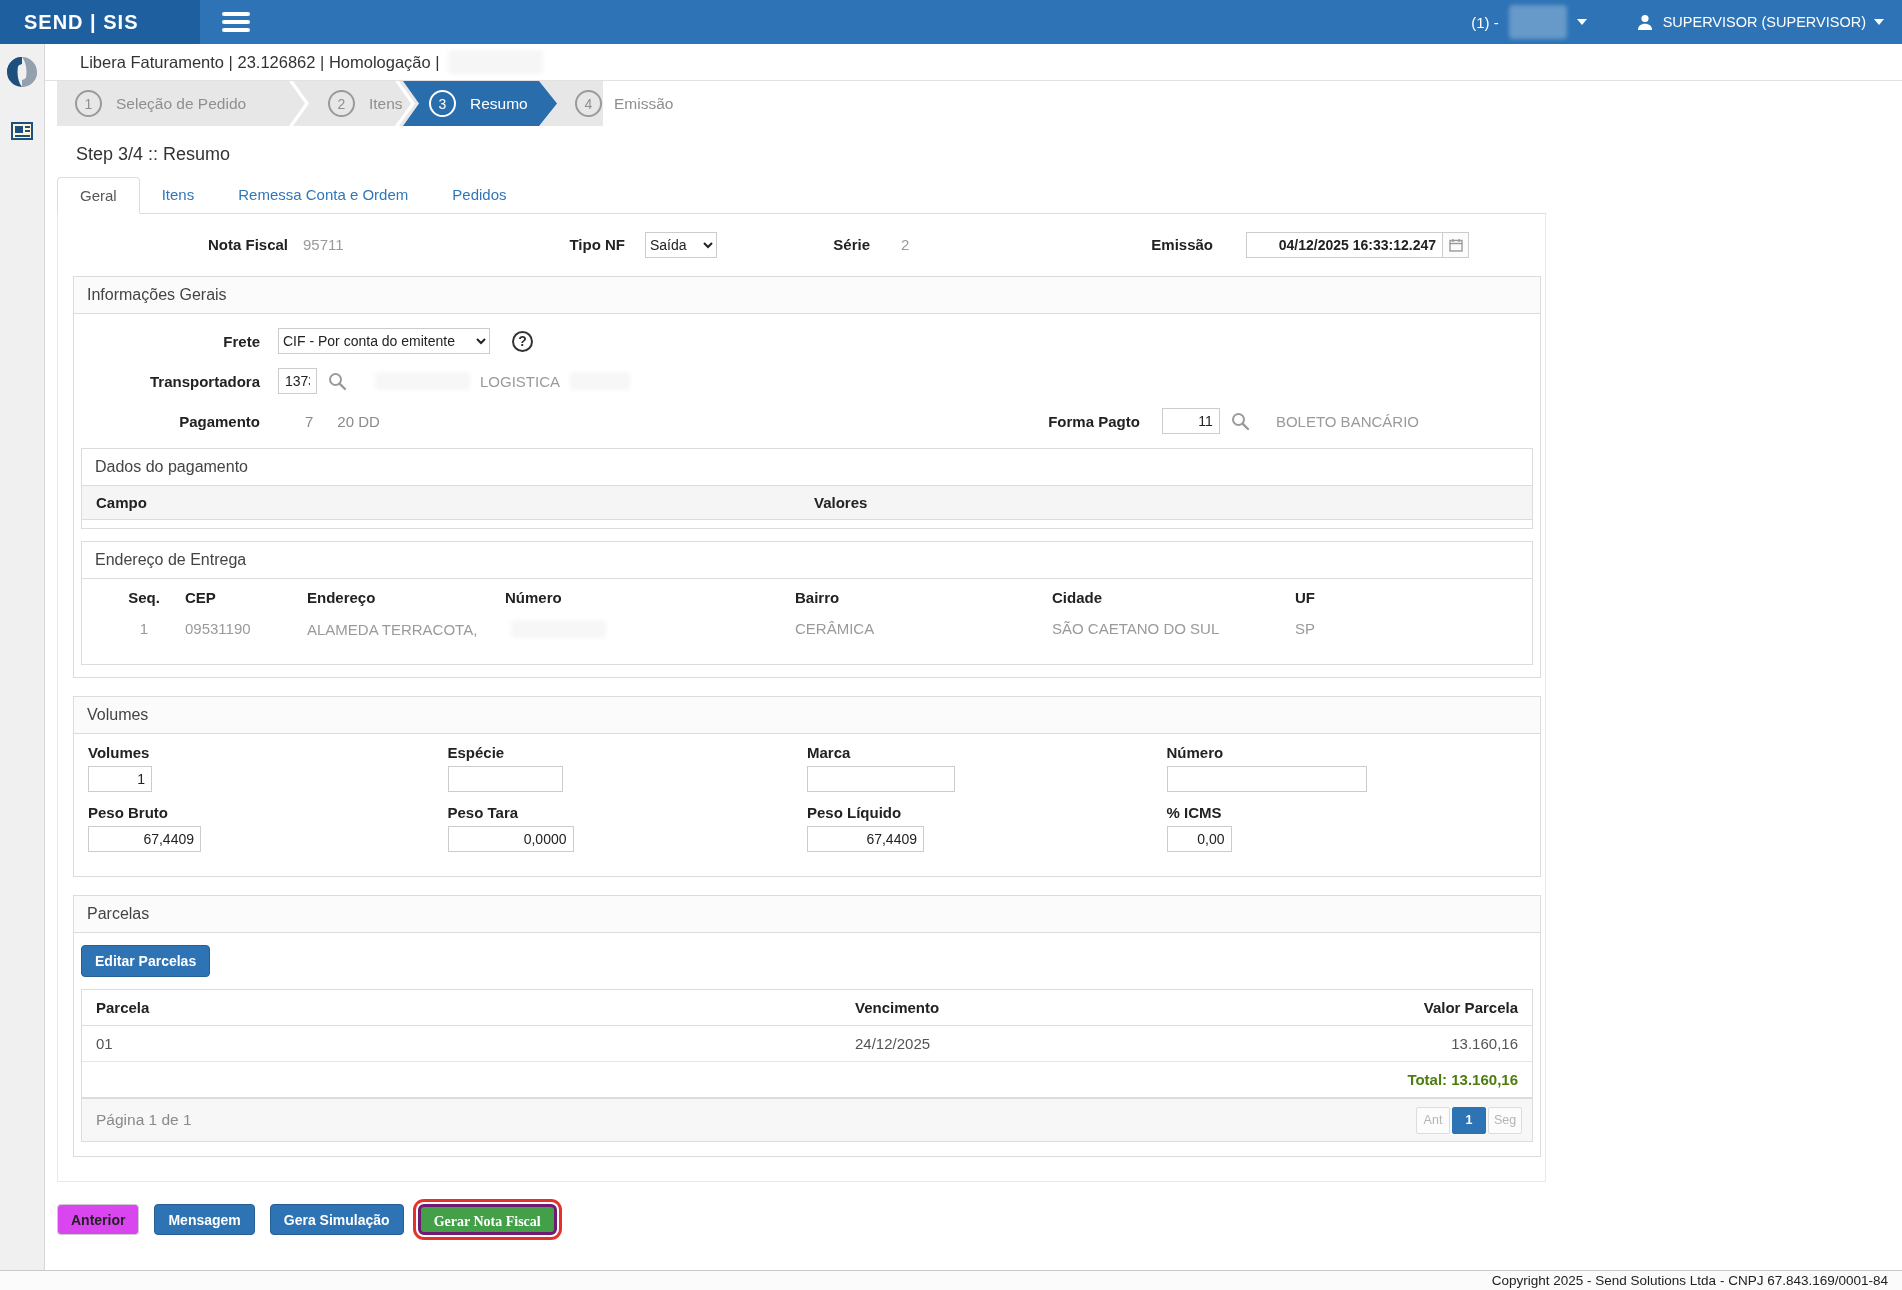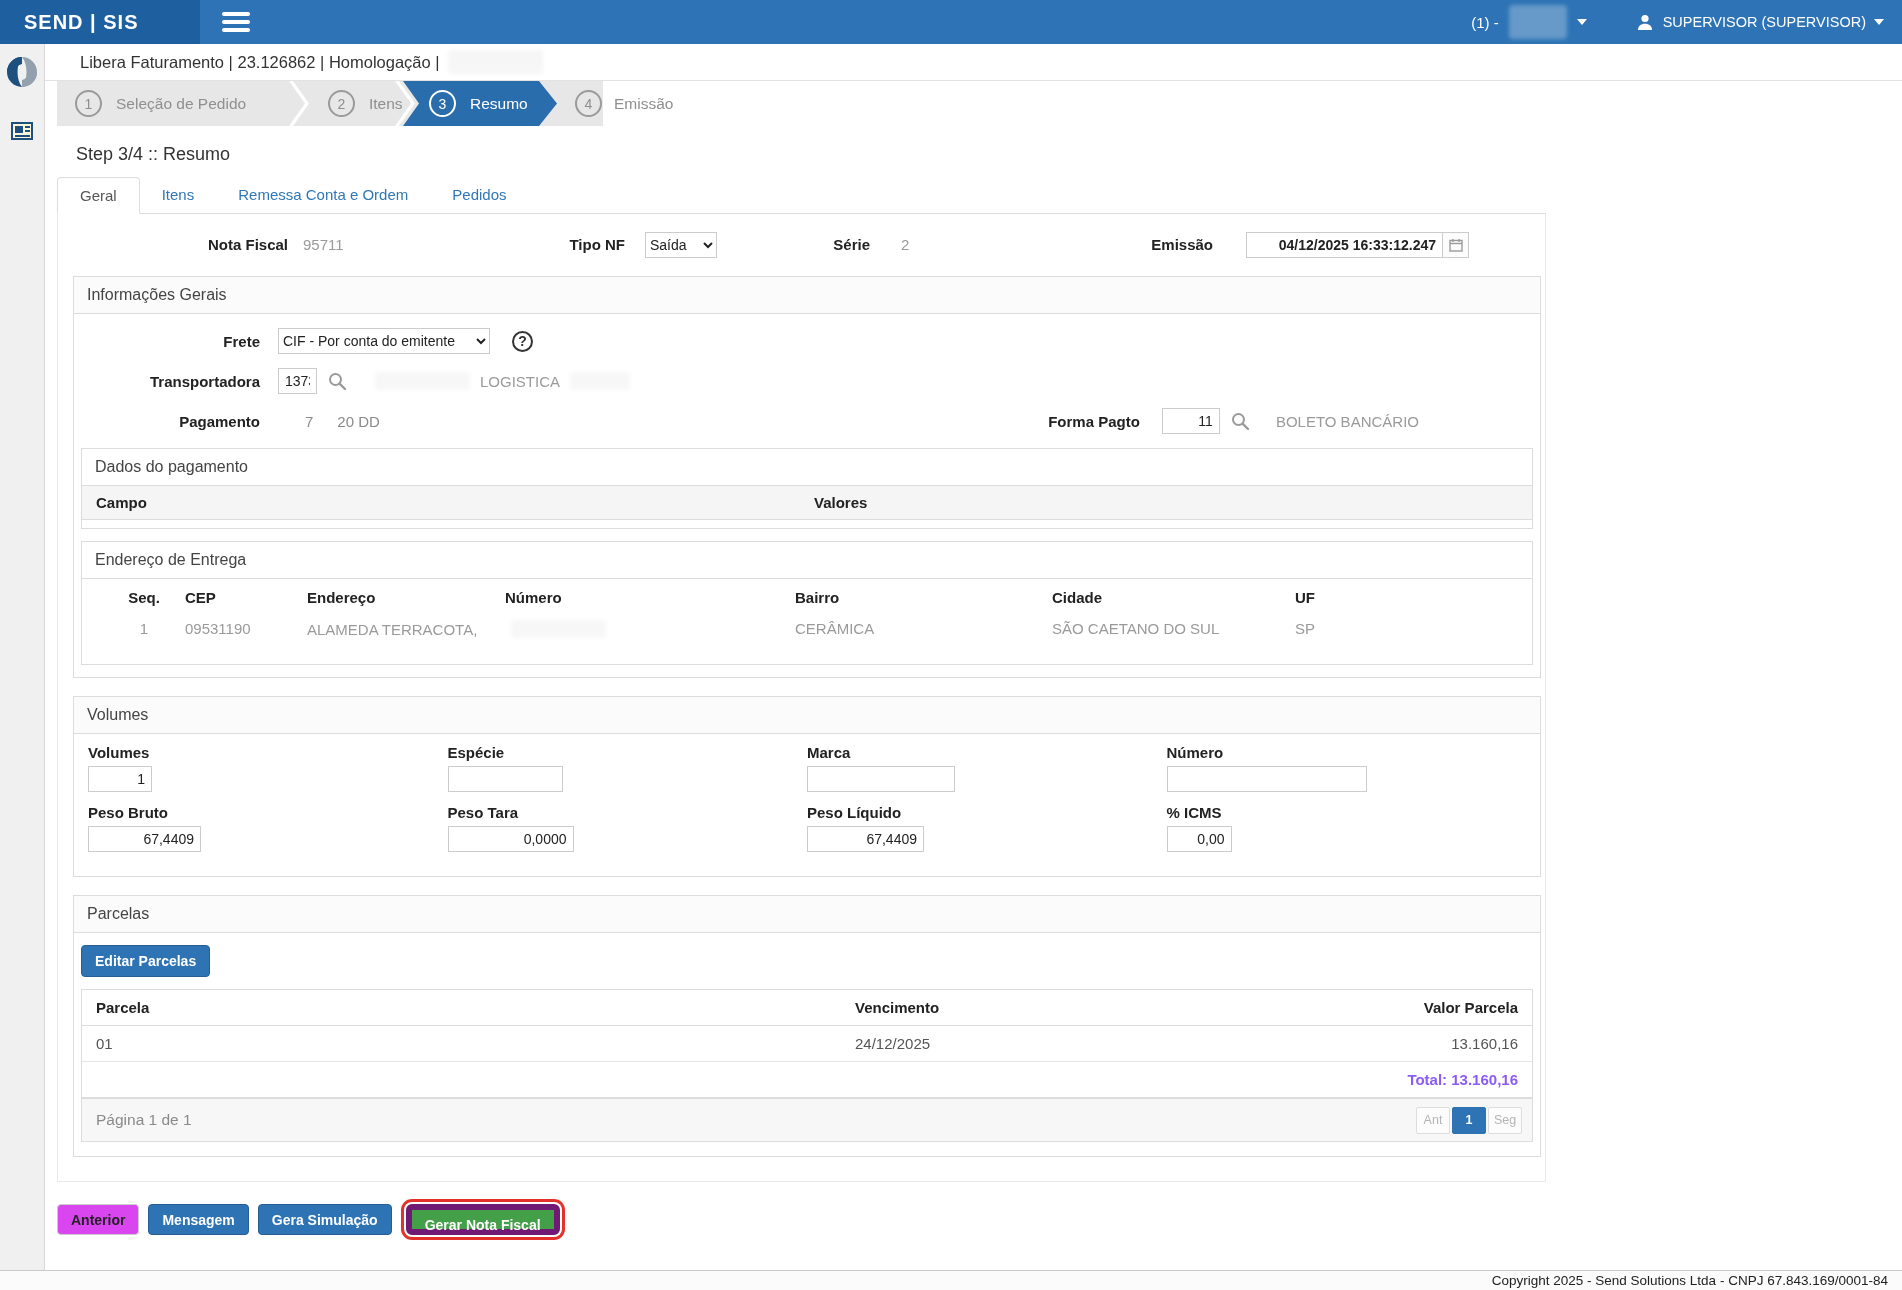--- a/index.html
+++ b/index.html
@@ -78,32 +78,32 @@
   .end-grid .vl { color:#9a9a9a; }
   .endereco-cell { display:flex; gap:6px; align-items:center; }
   .redact-cell { width:95px; height:18px; border-radius:3px; background:rgba(0,0,0,.03); filter:blur(2px); }
 
   .vol-grid { display:grid; grid-template-columns:repeat(4,1fr); padding:10px 14px 16px 14px; row-gap:4px; }
   .vol-field { display:flex; flex-direction:column; gap:5px; margin-bottom:8px; }
   .vol-field label { font-weight:bold; color:#222; }
 
   
   .btn { border:none; border-radius:4px; font-family:"Liberation Sans",sans-serif; font-weight:bold; font-size:14px; cursor:pointer; padding:7px 13px; }
-  .btn-blue { background:#2e73b4; color:#fff; border:1px solid #275f95; }
+  .btn-blue { background:#2e73b4; color:#fff; border:1px solid #275f95;margin-left:6px; }
   .btn-white { background:#d946ef; color:#222; border:1px solid #ccc; }
-  .btn-green { background:#44a048; color:#fff; border:6px solid #701a75; border-radius:6px;
-    box-shadow:0 0 0 2px #fff, 0 0 0 5px #e4322b; margin-left:5px; }
+  .btn-green { background:#44a048; color:#fff; border:3px solid #701a75; border-radius:6px;
+    box-shadow:0 0 0 2px #fff, 0 0 0 5px #e4322b; margin-left:5px;font-family:Liberation Serif, serif; }
   .edit-parcelas { margin:12px 0 12px 7px; }
   .parc-table { margin:0 7px; border:1px solid #dcdcdc; border-bottom:none; }
   .parc-row { display:grid; grid-template-columns:1fr 1fr 1fr; align-items:center; height:36px; padding:0 14px; }
   .parc-row.head { font-weight:bold; color:#222; border-bottom:1px solid #dcdcdc; }
   .parc-row .mid { padding-left:285px; }
   .parc-row .right { text-align:right; }
   .parc-row.data { color:#555; border-bottom:1px solid #e5e5e5; }
-  .parc-row.total { border-bottom:1px solid #dcdcdc; font-weight:bold; color:#8b5cf6; }
+  .parc-row.total { border-bottom:1px solid #dcdcdc; font-weight:bold; color:#4d7c0f; }
   .pag-bar { margin:0 7px 14px 7px; border:1px solid #dcdcdc; background:#f7f7f7; height:44px; display:flex; align-items:center; justify-content:space-between; padding:0 10px 0 14px; }
   .pag-info { color:#8a8a8a; font-size:15.5px; }
   .pag-btns { display:flex; gap:2px; }
   .pag-btn { min-width:34px; height:27px; border:1px solid #ddd; background:#fcfcfc; color:#b5b5b5; font-size:12.5px; display:flex; align-items:center; justify-content:center; border-radius:2px; cursor:pointer;text-align:right; }
   .pag-btn.active { background:#2e73b4; border-color:#2e73b4; color:#fff; font-weight:bold; }
 
   .actions { margin:22px 0 0 12px; display:flex; gap:9px; align-items:center; }
   .actions .btn { min-width:76px; height:31px; }
 
   footer { height:20px; border-top:1px solid #c9c9c9; background:#fbfbfb; display:flex; align-items:center; justify-content:flex-end; padding-right:14px; font-size:13.5px; color:#222; }

